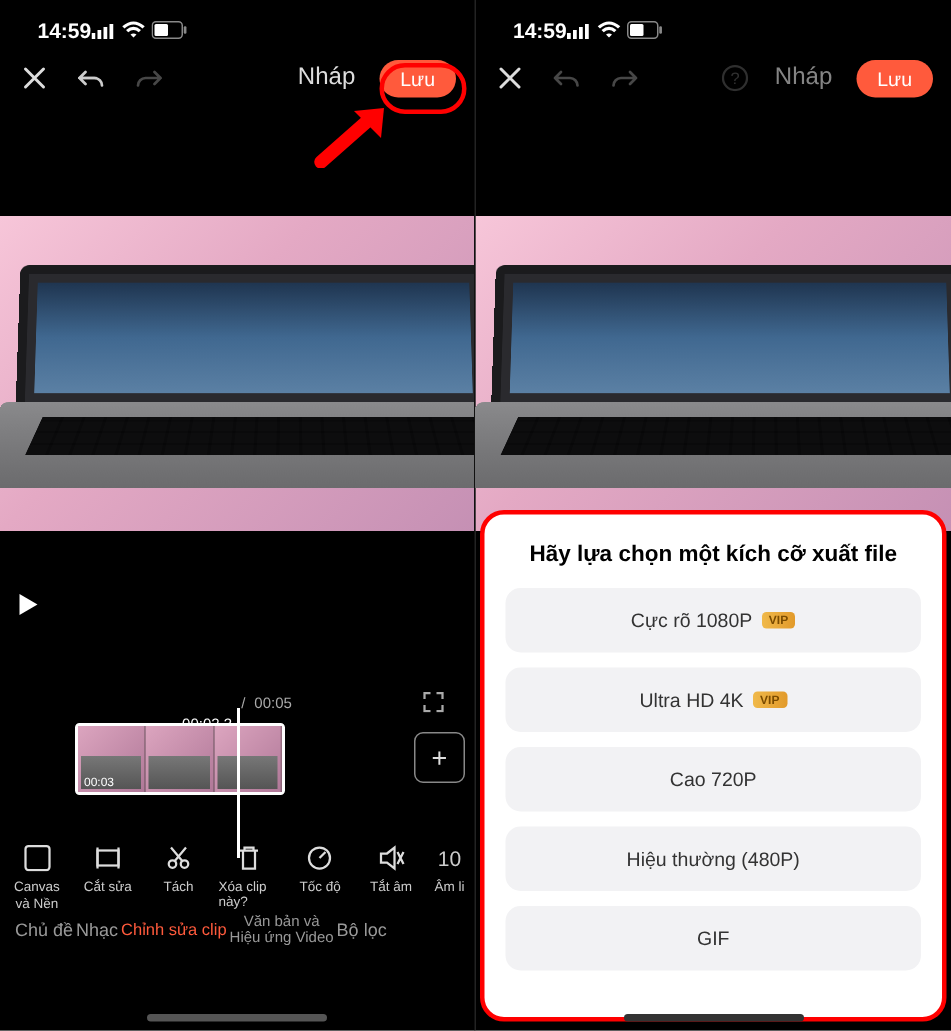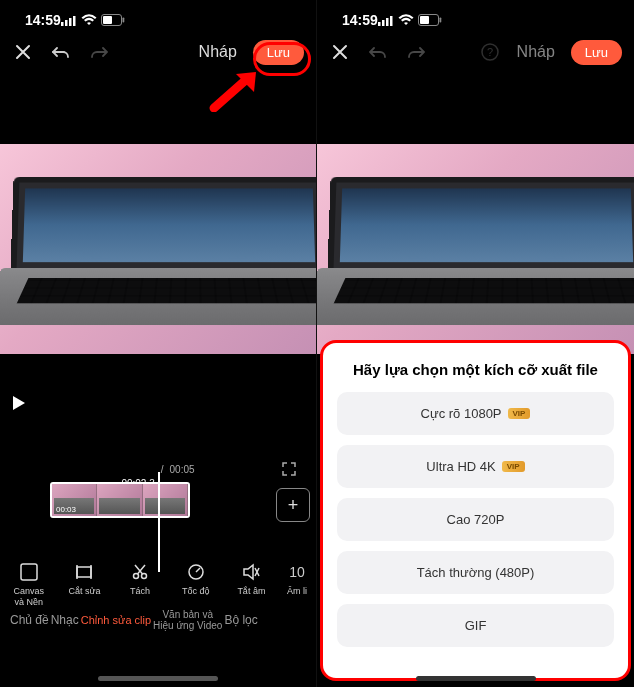--- a/index.html
+++ b/index.html
@@ -139,21 +139,21 @@
       position: absolute;
       top: 472px;
       left: 0; right: 0;
       height: 72px;
     }
     .clip {
       position: absolute;
       left: 50px;
       top: 10px;
       width: 140px;
-      height: 36px;
+      height: 48px;
       border: 2px solid #fff;
       border-radius: 3px;
       background: #333;
       display: flex;
     }
     .clip-thumb {
       flex: 1;
       background: linear-gradient(135deg,#dca5bf 0%,#b07898 100%);
       border-right: 1px solid rgba(0,0,0,0.3);
       position: relative;
@@ -394,20 +394,28 @@
     </div>
     <div class="tool">
       <span class="ticon">
           <svg width="18" height="18" viewBox="0 0 18 18">
             <circle cx="5" cy="13" r="2.5" fill="none" stroke="#ddd" stroke-width="1.5"></circle>
             <circle cx="13" cy="13" r="2.5" fill="none" stroke="#ddd" stroke-width="1.5"></circle>
             <path d="M6.5 11 L14 2 M11.5 11 L4 2" stroke="#ddd" stroke-width="1.5"></path>
           </svg>
         </span>
       <span>Tách</span>
+    </div>
+    <div class="tool">
+      <span class="ticon">
+          <svg width="16" height="18" viewBox="0 0 16 18">
+            <path d="M2 4h12M5 4V2h6v2M4 4v12h8V4" fill="none" stroke="#ddd" stroke-width="1.5"></path>
+          </svg>
+        </span>
+      <span>Xóa clip này?</span>
     </div>
     <div class="tool">
       <span class="ticon">
           <svg width="18" height="18" viewBox="0 0 18 18">
             <circle cx="9" cy="9" r="7" fill="none" stroke="#ddd" stroke-width="1.5"></circle>
             <path d="M9 9 L13 5" stroke="#ddd" stroke-width="1.5"></path>
           </svg>
         </span>
       <span>Tốc độ</span>
     </div>
@@ -513,21 +521,21 @@
       <span class="vip-badge">VIP</span>
     </button>
     <button class="export-opt">
       <span>Ultra HD 4K</span>
       <span class="vip-badge">VIP</span>
     </button>
     <button class="export-opt">
       <span>Cao 720P</span>
     </button>
     <button class="export-opt">
-      <span>Tách thường (480P)</span>
+      <span>Hiệu thường (480P)</span>
     </button>
     <button class="export-opt">
       <span>GIF</span>
     </button>
   </div>
 
   <div class="home-indicator" style="background:#333"></div>
 </div>
 
 </body></html>

